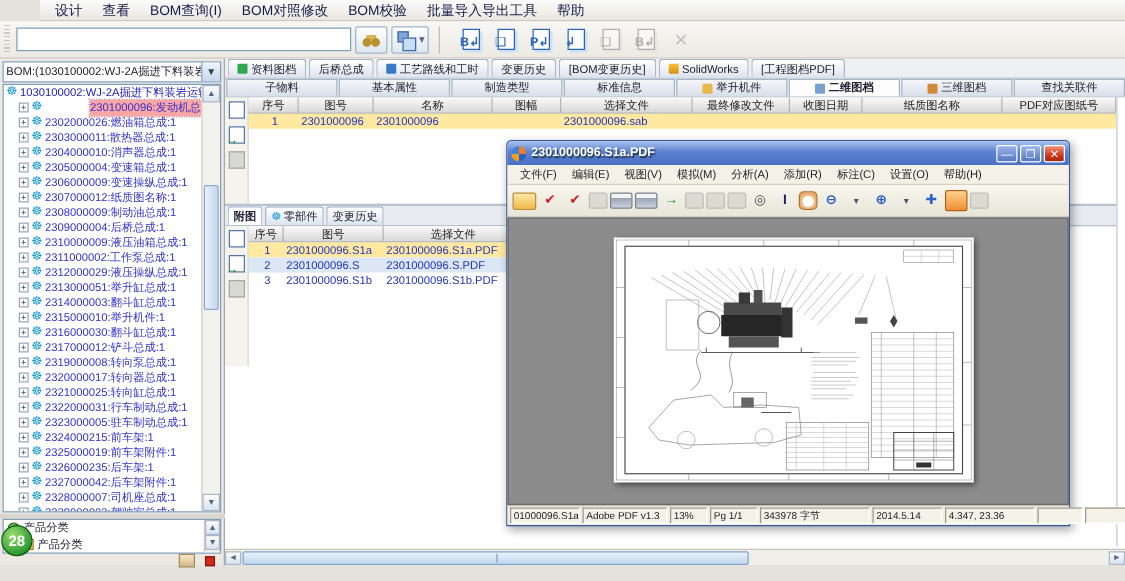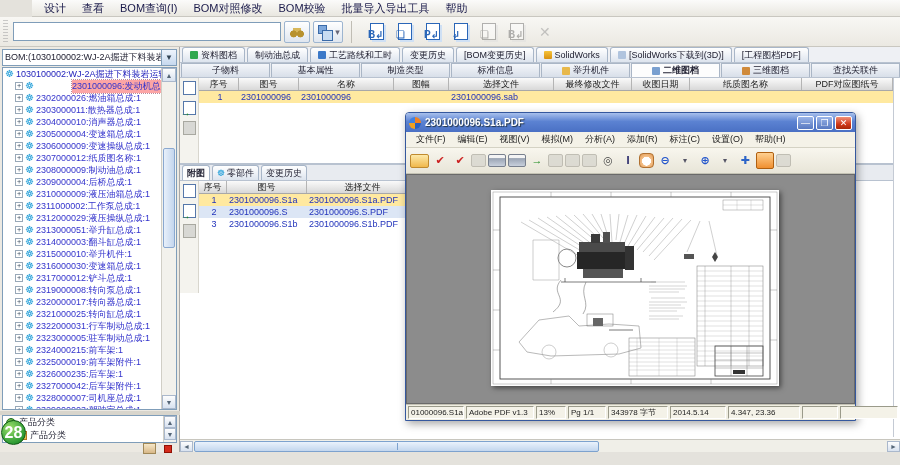--- a/index.html
+++ b/index.html
@@ -58,21 +58,21 @@
   .mini-panel { position:absolute; left:2px; top:368px; width:175px; height:28px; border:1px solid #7f9db9; background:#fff; overflow:hidden; }
   .mini-row { height:13px; display:flex; align-items:center; padding-left:3px; font-size:9px; color:#223; white-space:nowrap; }
   .mini-row .ic-globe { width:10px; height:10px; border-radius:50%; background:radial-gradient(circle at 35% 35%, #8fd05a, #2e8b2e); margin-right:3px; border:1px solid #1e6b1e; }
   .mini-row .ic-folder { width:11px; height:9px; background:linear-gradient(#ffe9a0,#e8b84a); border:1px solid #b07820; margin-right:3px; margin-left:10px; }
   .mini-scroll { position:absolute; right:0; top:0; width:13px; bottom:0; background:#f2f1ec; border-left:1px solid #d0cec6; }
   .mini-scroll .sb-btn { height:12px; line-height:12px; }
   .small-icon-row { position:absolute; left:0; top:398px; width:178px; height:9px; }
   .notify-icon { position:absolute; right:22px; top:-2px; width:13px; height:11px; background:linear-gradient(#f6e7c8,#d8b888); border:1px solid #a08858; }
   .record-stop-icon { position:absolute; right:6px; top:0; width:8px; height:8px; background:#d42a1a; border:1px solid #901005; }
 
-  .badge { position:absolute; left:1px; top:373px; width:25px; height:25px; border-radius:50%; background:radial-gradient(circle at 35% 30%, #9ade6a, #2e9b34 70%, #176b1d); border:1px solid #0f5a14; color:#fff; font-size:16px; font-weight:bold; display:flex; align-items:center; justify-content:center; z-index:40; }
+  .badge { position:absolute; left:1px; top:373px; width:25px; height:25px; border-radius:50%; background:radial-gradient(circle at 35% 30%, #9ade6a, #2e9b34 70%, #176b1d); border:1px solid #0f5a14; color:#fff; font-size:12px; font-weight:bold; display:flex; align-items:center; justify-content:center; z-index:40; }
 
   
   .app-status { position:absolute; left:0; bottom:0; width:900px; height:13px; background:#e0ded8; border-top:1px solid #c0beb6; }
   .app-status .seg { position:absolute; left:0; top:0; width:207px; height:12px; background:linear-gradient(#e8f2fd,#bcd6f2); border-right:1px solid #9ab4d0; display:flex; align-items:center; padding-left:2px; white-space:nowrap; overflow:hidden; }
   .sync-icon { width:10px; height:10px; margin-right:3px; flex:none; }
   .app-status .txt { font-size:9px; color:#123; }
 
   
   .right-area { position:absolute; left:180px; top:47px; right:0; bottom:13px; background:#fff; }
   .tabs1 { position:absolute; left:0; top:0; right:0; height:16px; background:#eef0f4; border-bottom:1px solid #b8c2d0; display:flex; align-items:flex-end; }
@@ -268,21 +268,21 @@
             <span class="tlabel">2314000003:翻斗缸总成:1</span>
           </div>
           <div class="titem">
             <span class="tg">+</span>
             <span class="gear">☸</span>
             <span class="tlabel">2315000010:举升机件:1</span>
           </div>
           <div class="titem">
             <span class="tg">+</span>
             <span class="gear">☸</span>
-            <span class="tlabel">2316000030:变速箱总成:1</span>
+            <span class="tlabel">2316000030:翻斗缸总成:1</span>
           </div>
           <div class="titem">
             <span class="tg">+</span>
             <span class="gear">☸</span>
             <span class="tlabel">2317000012:铲斗总成:1</span>
           </div>
           <div class="titem">
             <span class="tg">+</span>
             <span class="gear">☸</span>
             <span class="tlabel">2319000008:转向泵总成:1</span>
@@ -367,39 +367,35 @@
   </div>
 
   <div class="right-area">
     <div class="tabs1">
 
     <span class="tab1">
           <span class="tabic" style="background:#2fa84f"></span>
           <span>资料图档</span>
         </span>
         <span class="tab1">
-          <span>制动油总成</span>
+          <span>后桥总成</span>
         </span>
         <span class="tab1">
           <span class="tabic" style="background:#3a78c8"></span>
           <span>工艺路线和工时</span>
         </span>
         <span class="tab1">
           <span>变更历史</span>
         </span>
         <span class="tab1">
           <span>[BOM变更历史]</span>
         </span>
         <span class="tab1">
           <span class="tabic" style="background:linear-gradient(#f5c33a,#d89010)"></span>
           <span>SolidWorks</span>
-        </span>
-        <span class="tab1">
-          <span class="tabic" style="background:#b0c4de"></span>
-          <span>[SolidWorks下载到(3D)]</span>
         </span>
         <span class="tab1">
           <span>[工程图档PDF]</span>
         </span>
       </div>
     <div class="tabs2">
 
     <span class="tab2">
           <span>子物料</span>
         </span>
@@ -624,21 +620,21 @@
           <path stroke="#999" stroke-width="0.3" d="M232 15h40 M246 10v10 M260 10v10"></path>
         </svg>
       </div>
     </div>
     <div class="pdf-status">
 
     <span class="pseg" style="width:56px">01000096.S1a.P</span>
         <span class="pseg" style="width:68px">Adobe PDF v1.3</span>
         <span class="pseg" style="width:30px">13%</span>
         <span class="pseg" style="width:38px">Pg 1/1</span>
-        <span class="pseg" style="width:60px">343978 字节</span>
+        <span class="pseg" style="width:88px">343978 字节</span>
         <span class="pseg" style="width:56px">2014.5.14</span>
         <span class="pseg" style="width:72px">4.347, 23.36</span>
         <span class="pseg" style="width:36px"></span>
         <span class="pseg" style="width:58px"></span>
       </div>
   </div>
 
 </div>
 
 </body></html>

